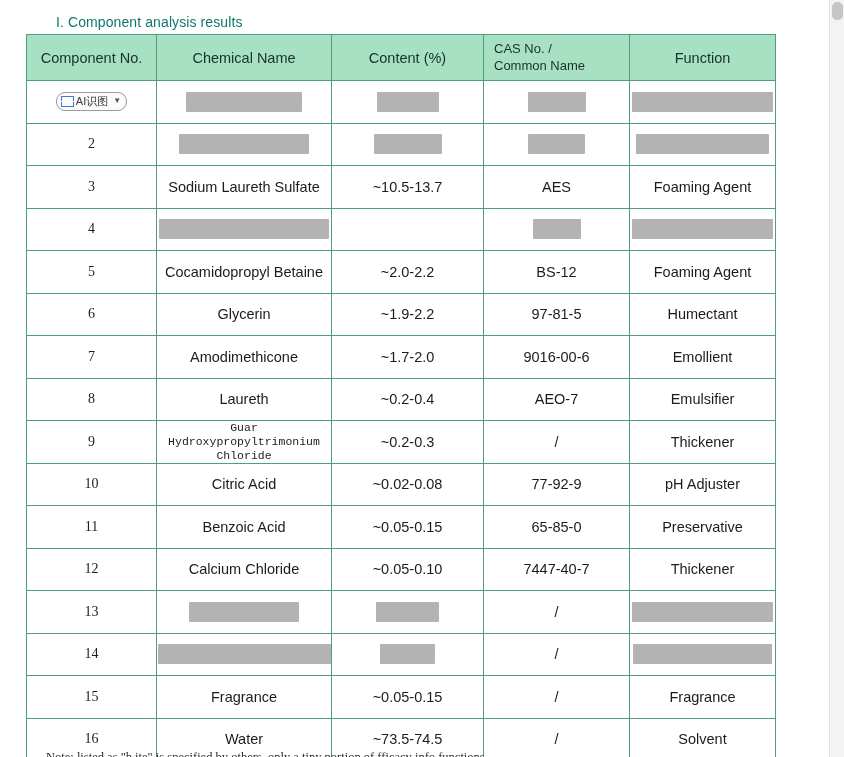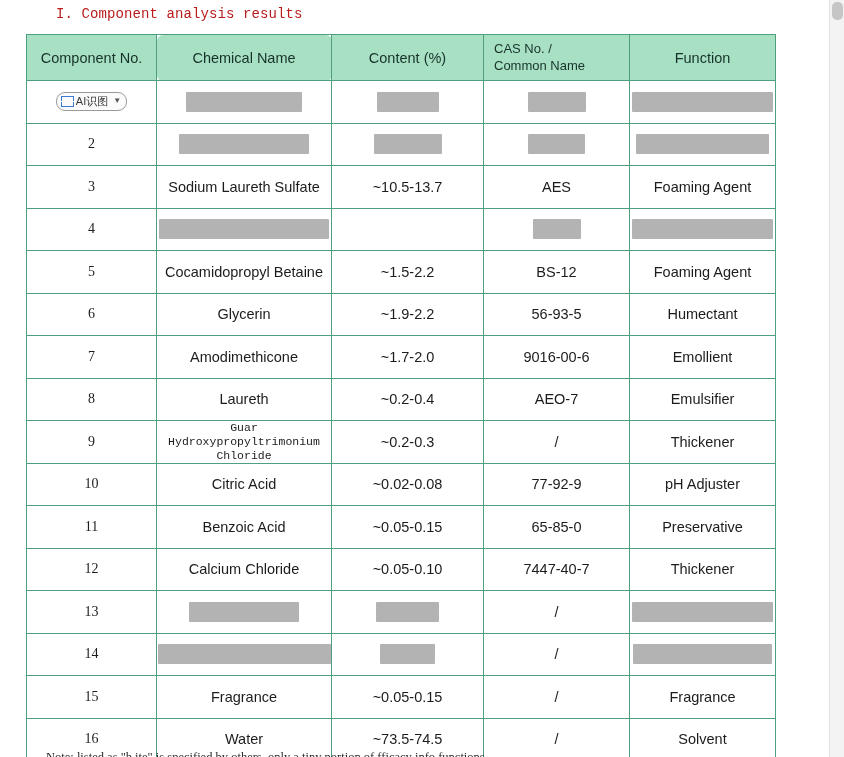--- a/index.html
+++ b/index.html
@@ -17,24 +17,24 @@
   .page {
     position: relative;
     width: 844px;
     height: 757px;
     background: #ffffff;
     box-sizing: border-box;
   }
   .doc-title {
     position: absolute;
     left: 56px;
-    top: 6px;
-    font-family: Liberation Mono, monospace;
+    top: 14px;
+    font-family: Liberation Sans, sans-serif;
     font-size: 14px;
-    color: #b91c1c;
+    color: #0f766e;
     letter-spacing: 0.1px;
   }
   table.comp-table {
     position: absolute;
     left: 26px;
     top: 34px;
     width: 744px;
     border-collapse: collapse;
     table-layout: fixed;
     background: #ffffff;
@@ -48,21 +48,21 @@
   }
   thead th {
     background: #a8e0c4;
     height: 45px;
     font-family: "Liberation Sans", sans-serif;
     font-size: 14.5px;
     font-weight: normal;
     color: #17322a;
   }
   th.col-no    { width: 129px; }
-  th.col-name  { width: 174px; border-radius: 6px; }
+  th.col-name  { width: 174px; }
   th.col-content { width: 151px; margin-top: 40px; }
   th.col-cas   { width: 145px; }
   th.col-func  { width: 145px; }
   th.col-cas .cas-head {
     display: block;
     text-align: left;
     padding-left: 10px;
     line-height: 1.25;
     font-size: 13px;
   }
@@ -236,30 +236,30 @@
         <td class="num">4</td>
         <td><span class="redact r-name-c"></span></td>
         <td></td>
         <td><span class="redact r-cas-c"></span></td>
         <td><span class="redact r-func-c"></span></td>
       </tr>
 
       <tr>
         <td class="num">5</td>
         <td>Cocamidopropyl Betaine</td>
-        <td>~1.5-2.2</td>
+        <td>~2.0-2.2</td>
         <td>BS-12</td>
         <td>Foaming Agent</td>
       </tr>
 
       <tr>
         <td class="num">6</td>
         <td>Glycerin</td>
         <td>~1.9-2.2</td>
-        <td>56-93-5</td>
+        <td>97-81-5</td>
         <td>Humectant</td>
       </tr>
 
       <tr>
         <td class="num">7</td>
         <td>Amodimethicone</td>
         <td>~1.7-2.0</td>
         <td>9016-00-6</td>
         <td>Emollient</td>
       </tr>

